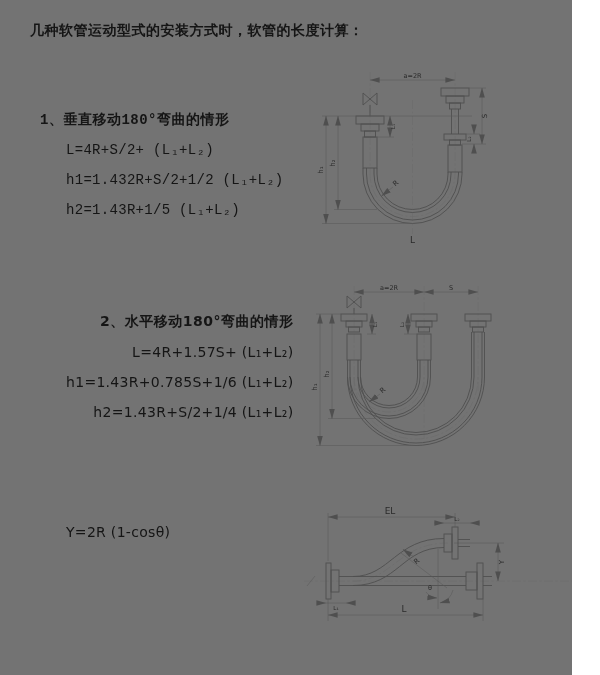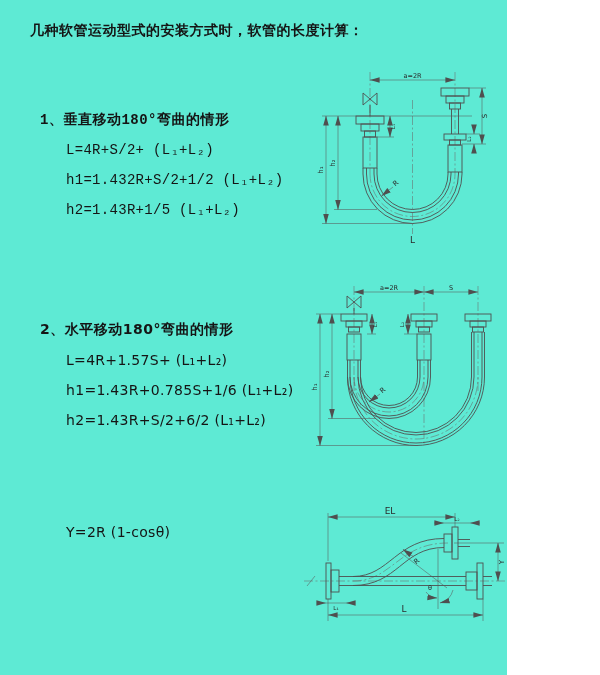--- a/index.html
+++ b/index.html
@@ -1,28 +1,28 @@
 <!DOCTYPE html>
 <html><head>
 <meta charset="utf-8">
 <style>
   html,body{margin:0;padding:0;background:#ffffff;}
   .page{
-    position:relative;width:507px;height:675px;background:#5eead4;
+    position:relative;width:572px;height:675px;background:#737373;
     font-family:"DejaVu Sans","Liberation Sans",sans-serif;color:#151515;
     overflow:hidden;
   }
   .title{
     position:absolute;left:30px;top:22px;font-size:14px;font-weight:bold;
     letter-spacing:0.5px;white-space:nowrap;
   }
   .sec{position:absolute;left:40px;}
   .sec .heading{font-size:14px;font-weight:bold;letter-spacing:0.5px;margin:0 0 12px 0;white-space:nowrap;}
   .sec .formula{font-size:14px;letter-spacing:0.3px;margin:0 0 12px 26px;line-height:18px;white-space:nowrap;}
-  #sec1{top:111px;font-family:Liberation Mono, monospace;} #sec2{top:321px;} #sec3{top:523px;}
+  #sec1{top:111px;font-family:Liberation Mono, monospace;} #sec2{top:313px;text-align:right;} #sec3{top:523px;}
   svg.diag{position:absolute;}
   #d1{left:310px;top:66px;} #d2{left:306px;top:282px;} #d3{left:298px;top:503px;}
   svg .ink{stroke:#4f4f4f;stroke-width:0.9;fill:none;}
   svg .thin{stroke:#5a5a5a;stroke-width:0.55;fill:none;}
   svg .cl{stroke:#6a6a6a;stroke-width:0.55;fill:none;stroke-dasharray:9 2.5 2 2.5;}
   svg text{fill:#2a2a2a;font-family:"DejaVu Sans","Liberation Sans",sans-serif;}
   svg .lbl{font-size:6.5px;}
   svg .lbl-sm{font-size:5.5px;}
   svg .lbl-lg{font-size:9px;}
   svg .lbl-md{font-size:7px;}
@@ -38,21 +38,21 @@
     <div class="heading">1、垂直移动180°弯曲的情形</div>
     <div class="formula">L=4R+S/2+ (L₁+L₂)</div>
     <div class="formula">h1=1.432R+S/2+1/2 (L₁+L₂)</div>
     <div class="formula">h2=1.43R+1/5 (L₁+L₂)</div>
   </div>
 
   <div class="sec" id="sec2">
     <div class="heading">2、水平移动180°弯曲的情形</div>
     <div class="formula">L=4R+1.57S+ (L₁+L₂)</div>
     <div class="formula">h1=1.43R+0.785S+1/6 (L₁+L₂)</div>
-    <div class="formula">h2=1.43R+S/2+6/2 (L₁+L₂)</div>
+    <div class="formula">h2=1.43R+S/2+1/4 (L₁+L₂)</div>
   </div>
 
   <div class="sec" id="sec3">
     <div class="formula">Y=2R (1-cosθ)</div>
   </div>
 
   <svg id="d1" class="diag" width="290" height="195" viewBox="0 0 290 195">
     <defs>
       <marker id="arr" viewBox="0 0 10 8" markerWidth="10" markerHeight="8" refX="9.6" refY="4" orient="auto-start-reverse" markerUnits="userSpaceOnUse">
         <path d="M10,4 L0,1.2 L0,6.8 Z" fill="#4f4f4f"></path>

